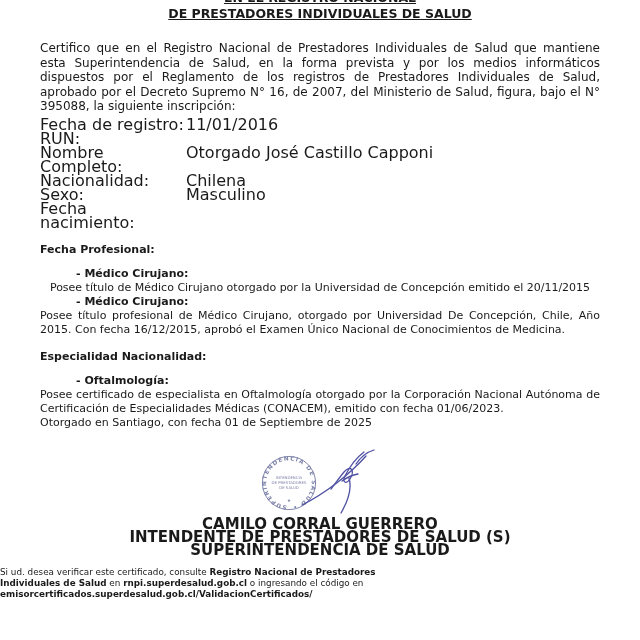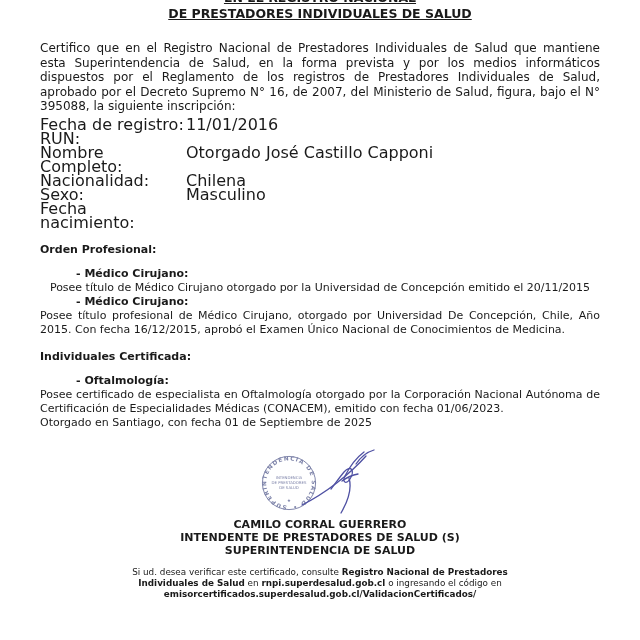--- a/index.html
+++ b/index.html
@@ -48,27 +48,27 @@
 
   .issuance { font-size: 11px; line-height: 14px; }
 
   .sig-area { position: relative; height: 66px; margin-top: 22px; }
   .stamp { position: absolute; left: 260px; top: 2px; width: 58px; height: 58px; }
   .signature-svg { position: absolute; left: 298px; top: -4px; width: 88px; height: 70px; }
 
   .signatory {
     text-align: center;
     font-weight: bold;
-    font-size: 11px;
+    font-size: 15px;
     line-height: 13px;
   }
 
   .footer-note {
     margin-top: 10px;
-    text-align: center;
+    text-align: left;
     font-size: 8.8px;
     line-height: 11px;
   }
   .footer-note .b { font-weight: bold; }
 </style>
 </head>
 <body>
 
 <div class="page">
 
@@ -99,32 +99,32 @@
       </div>
       <div class="field-row">
         <span class="field-label">Sexo:</span>
         <span class="field-value">Masculino</span>
       </div>
       <div class="field-row">
         <span class="field-label">Fecha nacimiento:</span>
       </div>
     </div>
 
-    <div class="section-heading">Orden Profesional:</div>
+    <div class="section-heading">Fecha Profesional:</div>
 
     <div class="entry">
       <div class="entry-title">- Médico Cirujano:</div>
       <div class="entry-text single">Posee título de Médico Cirujano otorgado por la Universidad de Concepción emitido el 20/11/2015</div>
     </div>
     <div class="entry">
       <div class="entry-title" style="margin-top:0;">- Médico Cirujano:</div>
       <div class="entry-text">Posee título profesional de Médico Cirujano, otorgado por Universidad De Concepción, Chile, Año 2015. Con fecha 16/12/2015, aprobó el Examen Único Nacional de Conocimientos de Medicina.</div>
     </div>
 
-    <div class="section-heading">Individuales Certificada:</div>
+    <div class="section-heading">Especialidad Nacionalidad:</div>
 
     <div class="entry">
       <div class="entry-title">- Oftalmología:</div>
       <div class="entry-text">Posee certificado de especialista en Oftalmología otorgado por la Corporación Nacional Autónoma de Certificación de Especialidades Médicas (CONACEM), emitido con fecha 01/06/2023.</div>
     </div>
 
     <p class="issuance">Otorgado en Santiago, con fecha 01 de Septiembre de 2025</p>
 
   </div>
 

